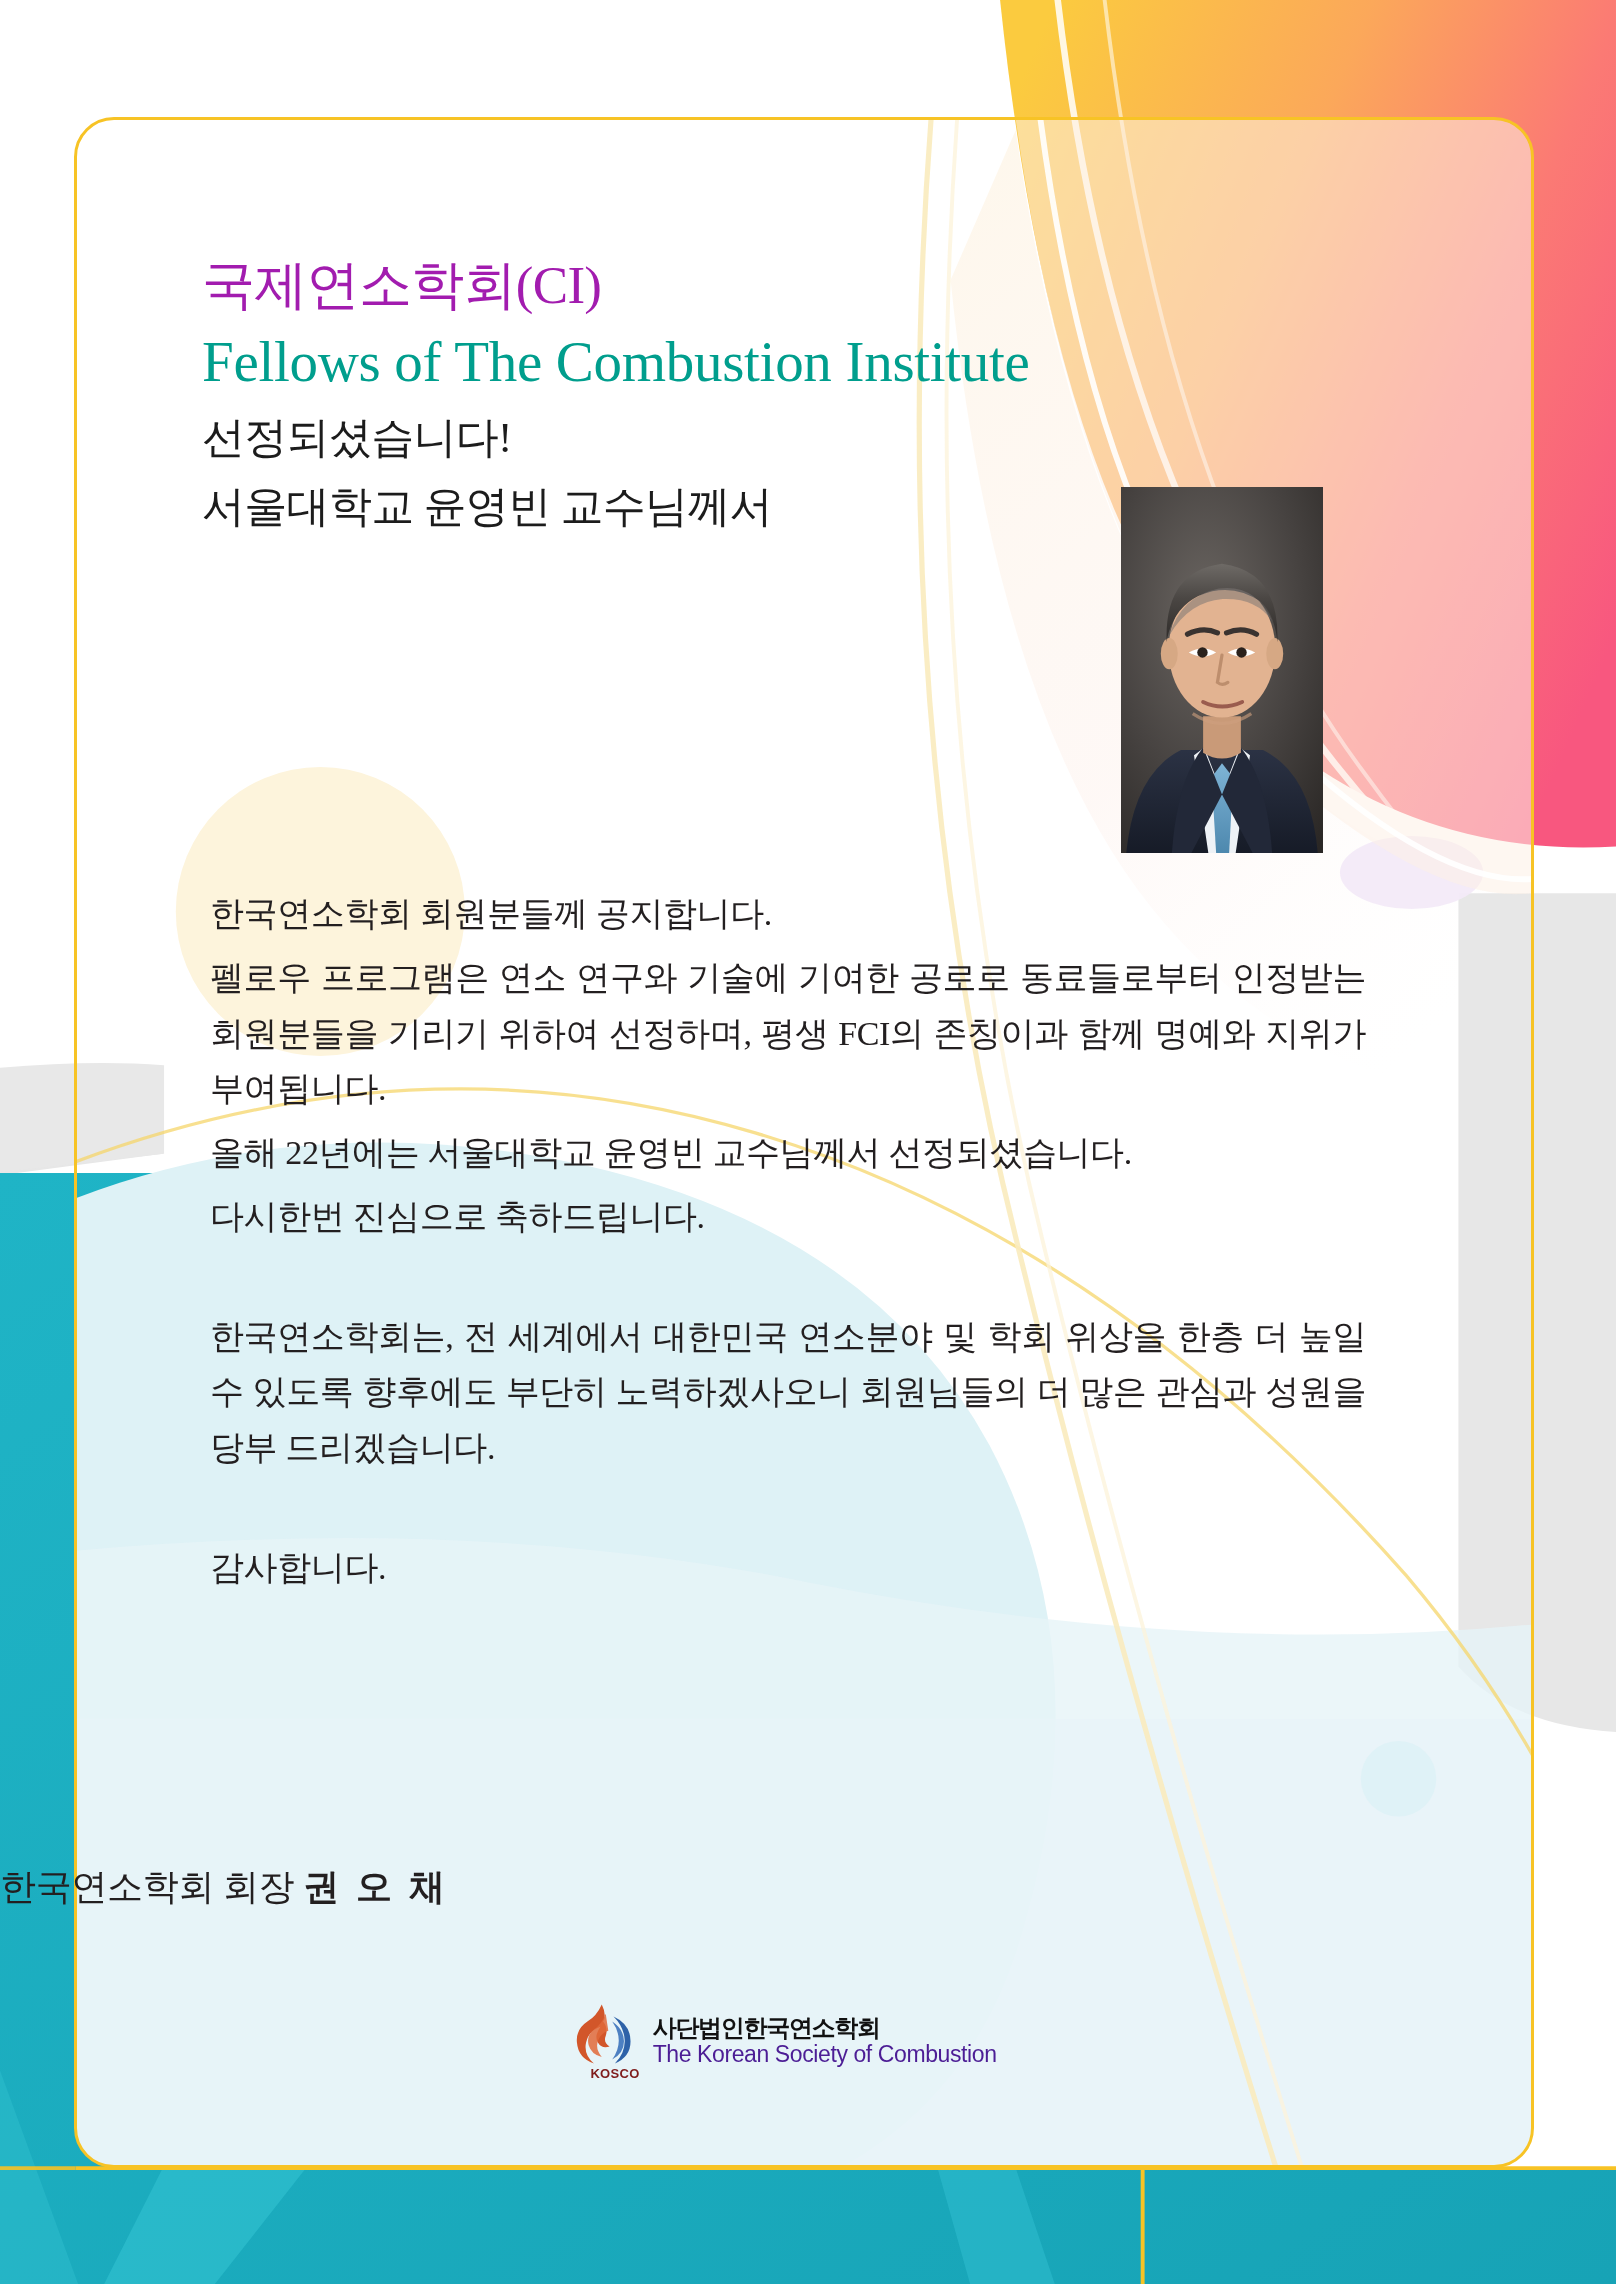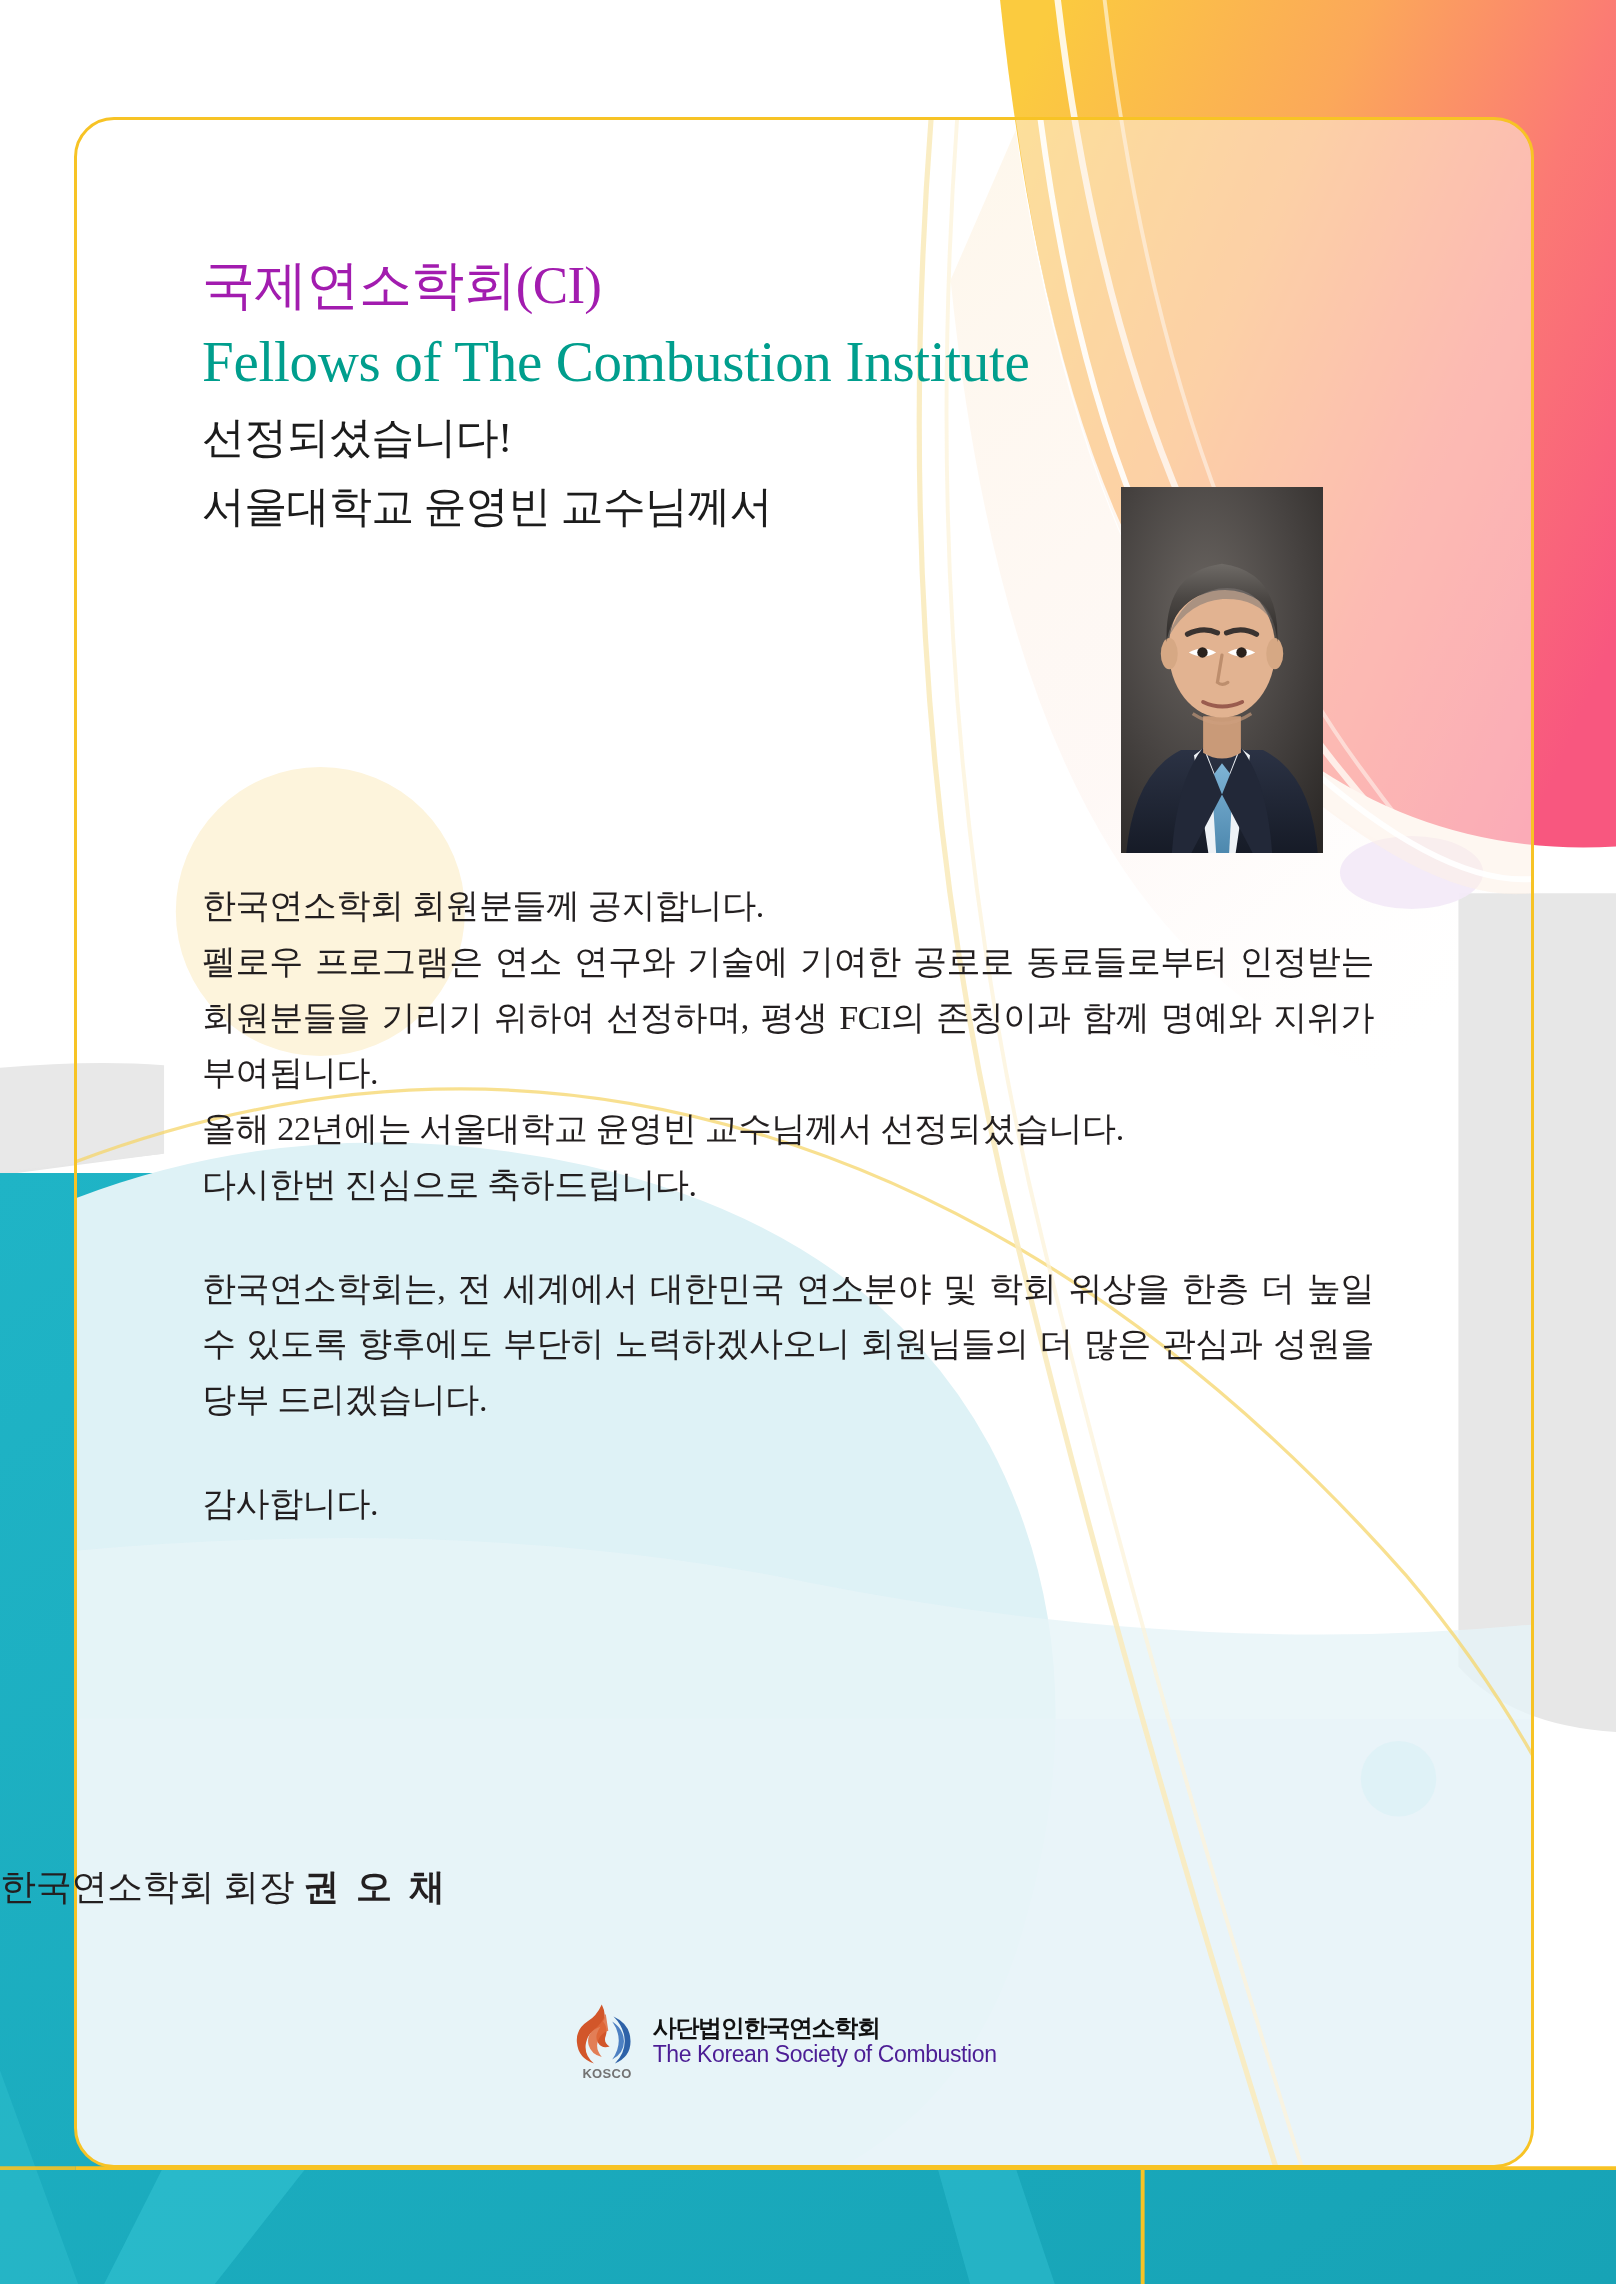--- a/index.html
+++ b/index.html
@@ -69,21 +69,21 @@
   
   .body-text{
     position:absolute;
     left:202px;top:878px;
     width:1172px;
     color:#231f20;
     font-size:34px;
     line-height:1.64;
     letter-spacing:-0.4px;
   }
-  .body-text p{margin:0;}
+  .body-text p{margin:8px;}
   .body-text p.justify{text-align:justify;text-align-last:left;}
   .body-text .gap{height:48px;}
 
   
   .signature{
     position:absolute;
     left:0;top:1863px;
     width:1406px;
     color:#231f20;
     font-size:36px;
@@ -97,24 +97,24 @@
 
   
   .logo{
     position:absolute;
     left:573px;top:2002px;
     display:flex;align-items:center;gap:11.7px;
   }
   .logo-mark{position:relative;width:68px;height:78px;}
   .logo-mark svg{display:block;width:68px;height:68px;}
   .logo-kosco{
-    position:absolute;left:0;bottom:-1.3px;width:68px;
+    position:absolute;left:8px;bottom:-1.3px;width:68px;
     text-align:center;
     font-family:"Liberation Sans","DejaVu Sans",sans-serif;
-    font-size:13px;font-weight:bold;color:#737373;
+    font-size:13px;font-weight:bold;color:#7f1d1d;
     letter-spacing:0.3px;
   }
   .logo-text{display:flex;flex-direction:column;justify-content:center;}
   .logo-kr{
     font-family:"Liberation Sans","DejaVu Sans",sans-serif;
     font-size:24px;font-weight:bold;color:#111;
     letter-spacing:-1.3px;line-height:1.08;
   }
   .logo-en{
     font-family:"Liberation Sans","DejaVu Sans",sans-serif;

